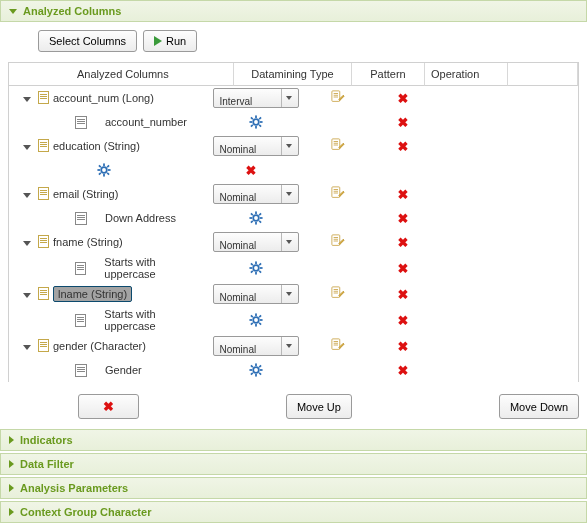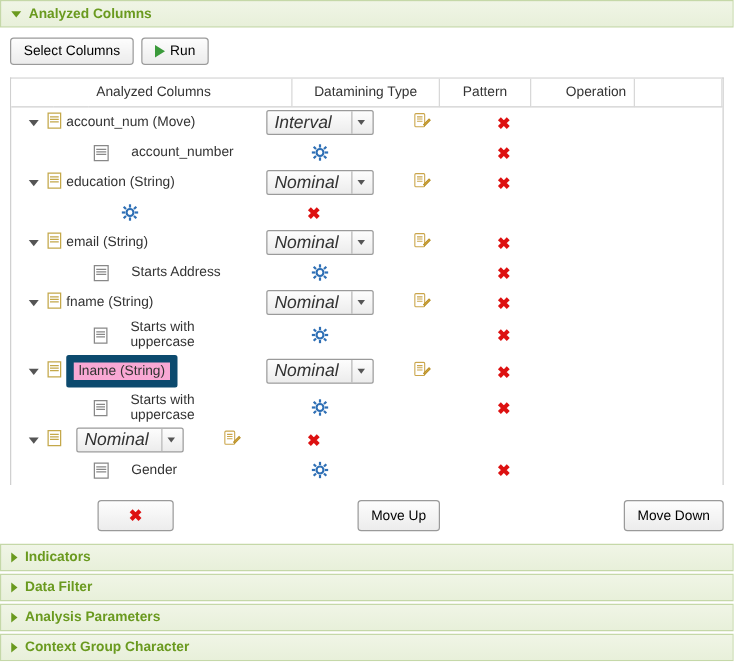--- a/index.html
+++ b/index.html
@@ -42,20 +42,21 @@
   border-bottom: 4px solid transparent;
   border-left: 5px solid #6a9a1f;
 }
 .section-body {
   padding: 8px;
 }
 .toolbar {
   display: flex;
   gap: 6px;
   margin-bottom: 10px;
+  margin-left: 30px;
 }
 .btn {
   background: linear-gradient(#fdfdfd, #ececec);
   border: 1px solid #9a9a9a;
   border-radius: 3px;
   padding: 4px 10px;
   font-size: 11px;
   cursor: pointer;
   display: inline-flex;
   align-items: center;
@@ -84,21 +85,21 @@
   border-right: 1px solid #d8d8d8;
   border-bottom: 1px solid #d0d0d0;
   color: #333;
   font-size: 11px;
 }
 .col-exp { width: 22px; border-right:none;}
 .col-ico { width: 16px; border-right:none;}
 .col-name { flex: 0 0 150px; }
 .col-dm { flex: 0 0 105px; text-align: center; }
 .col-pat { flex: 0 0 60px; text-align: center; }
-.col-op { flex: 0 0 70px; text-align: right; }
+.col-op { flex: 0 0 70px; text-align: left; }
 .col-rest { flex:1; }
 .tbody { }
 .row {
   display: flex;
   align-items: center;
   padding: 2px 0;
   min-height: 20px;
 }
 .cell-exp { width: 22px; text-align: right; padding-right:4px;}
 .cell-ico { width: 16px; text-align:center;}
@@ -138,30 +139,29 @@
 .pat-icon::after{
   content:"";
   position:absolute;
   left:1px;right:1px;top:2px;height:1px;
   background:#888;
   box-shadow:0 2px 0 #888,0 4px 0 #888;
 }
 .child-name { padding-left: 22px; display:flex; align-items:center; gap:16px;}
 .dd {
   display:inline-flex;
-  align-items:flex-start;
+  align-items:flex-end;
   border:1px solid #9a9a9a;
   border-radius:2px;
   background:linear-gradient(#fdfdfd,#ececec);
   height:18px;
   min-width:76px;
   padding:0 2px 0 6px;
-  font-size:14px;
+  font-size:10px;
   justify-content: space-between;
-  font-style: italic;
 }
 .dd-arrow{
   width:14px;
   border-left:1px solid #b8b8b8;
   display:flex;align-items:center;justify-content:center;
   height:100%;
 }
 .dd-tri{
   width:0;height:0;
   border-left:3px solid transparent;
@@ -175,22 +175,22 @@
 .editp {
   display:inline-block;
 }
 .xdel {
   color:#d11;
   font-weight:bold;
   font-size:13px;
   cursor:pointer;
 }
 .selected-cell {
-  border:6px solid #0c4a6e;
-  background:#f9a8d4;
+  border:1px solid #0c4a6e;
+  background:#a3a3a3;
   padding:1px 4px;
   border-radius:2px;
   display:inline-block;
 }
 .bottom-btns {
   display:flex;
   gap:8px;
   margin-top:12px;
   padding-left:70px;
 }
@@ -223,21 +223,21 @@
       <div class="th col-name">Analyzed Columns</div>
       <div class="th col-dm">Datamining Type</div>
       <div class="th col-pat">Pattern</div>
       <div class="th col-op">Operation</div>
       <div class="th col-rest"></div>
     </div>
     <div class="tbody" id="tbody">
         <div class="row">
           <div class="cell-exp"><span class="tw"></span></div>
           <div class="cell-ico"><span class="col-icon"></span></div>
-          <div class="cell-name">account_num (Move)</div>
+          <div class="cell-name">account_num (Long)</div>
           <div class="cell-dm">
             <span class="dd">
               <span>Interval</span>
               <span class="dd-arrow">
                 <span class="dd-tri"></span>
               </span>
             </span>
           </div>
           <div class="cell-pat"><span class="editp"><svg viewBox="0 0 16 16" width="14" height="14">
                 <rect x="1" y="1" width="9" height="12" rx="1" fill="#fff" stroke="#caa54a" stroke-width="1"></rect>
@@ -337,21 +337,21 @@
                 <path d="M9 11 L14 6 L15 7 L10 12 Z" fill="#e6b84a" stroke="#b8902a"></path>
               </svg></span></div>
           <div class="cell-op"><span class="xdel">✖</span></div>
         </div>
         <div class="row">
           <div class="cell-exp"></div>
           <div class="cell-ico"></div>
           <div class="cell-name">
             <span class="child-name">
               <span class="pat-icon"></span>
-              <span>Starts Address</span>
+              <span>Down Address</span>
             </span>
           </div>
           <div class="cell-dm">
             <span class="gear"><svg viewBox="0 0 16 16" width="14" height="14">
                 <g fill="#2e6fb5">
                   <circle cx="8" cy="8" r="3.2" fill="#fff" stroke="#2e6fb5" stroke-width="2"></circle>
                   <rect x="7" y="0.5" width="2" height="3"></rect>
                   <rect x="7" y="12.5" width="2" height="3"></rect>
                   <rect x="0.5" y="7" width="3" height="2"></rect>
                   <rect x="12.5" y="7" width="3" height="2"></rect>
@@ -457,20 +457,21 @@
                   <rect x="11.7" y="2.3" width="2" height="3" transform="rotate(45 12.7 3.8)"></rect>
                 </g>
               </svg></span>
           </div>
           <div class="cell-pat"></div>
           <div class="cell-op"><span class="xdel">✖</span></div>
         </div>
         <div class="row">
           <div class="cell-exp"><span class="tw"></span></div>
           <div class="cell-ico"><span class="col-icon"></span></div>
+          <div class="cell-name">gender (Character)</div>
           <div class="cell-dm">
             <span class="dd">
               <span>Nominal</span>
               <span class="dd-arrow">
                 <span class="dd-tri"></span>
               </span>
             </span>
           </div>
           <div class="cell-pat"><span class="editp"><svg viewBox="0 0 16 16" width="14" height="14">
                 <rect x="1" y="1" width="9" height="12" rx="1" fill="#fff" stroke="#caa54a" stroke-width="1"></rect>

